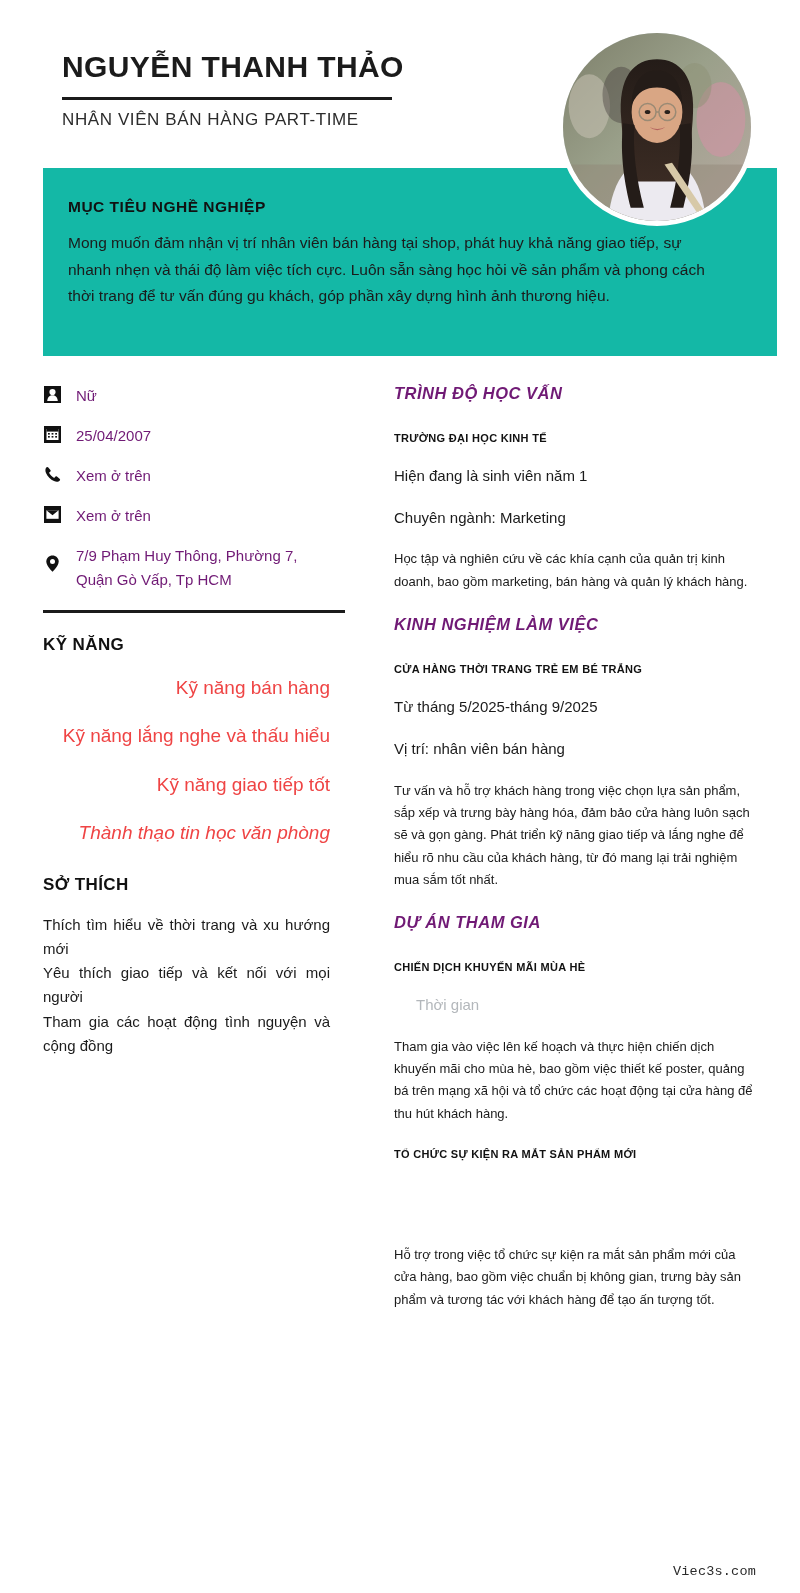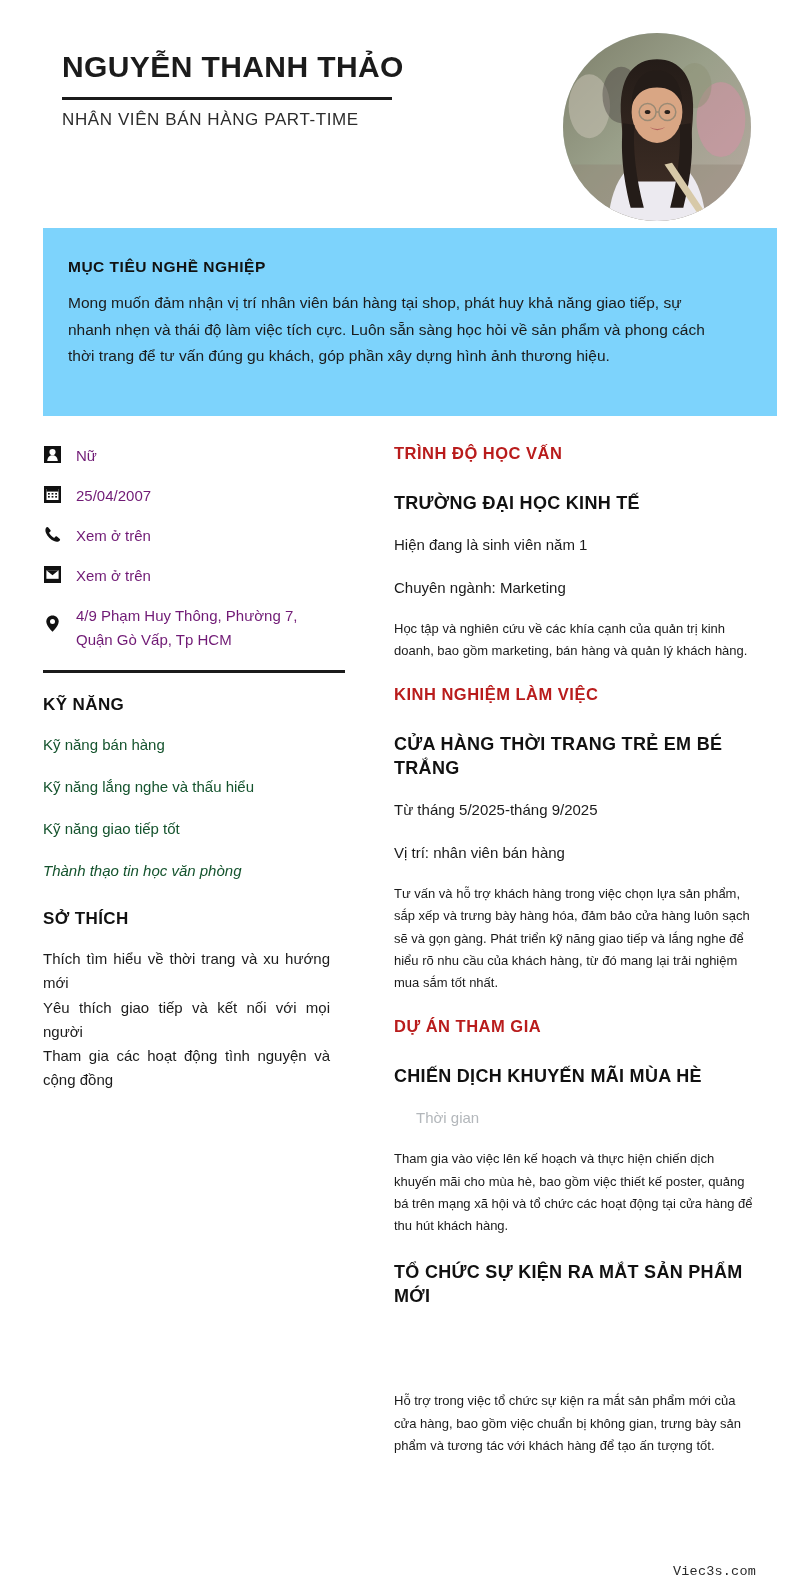--- a/index.html
+++ b/index.html
@@ -22,21 +22,21 @@
     position: relative;
     width: 800px;
     min-height: 1593px;
     padding-bottom: 10px;
   }
 
   
   .header {
     position: relative;
     padding: 50px 44px 0 62px;
-    height: 228px;
+    height: 168px;
   }
 
   .name {
     font-size: 30px;
     font-weight: bold;
     letter-spacing: 0.4px;
     line-height: 1.15;
     color: #1b1b1b;
     display: inline-block;
     padding-bottom: 12px;
@@ -68,21 +68,21 @@
     border: 5px solid #ffffff;
     background: #cfd6d8;
     z-index: 5;
   }
   .avatar svg { display: block; width: 100%; height: 100%; }
 
   
   .objective {
     position: relative;
     margin: 0 23px 0 43px;
-    background: #7dd3fc;
+    background: #14b8a6;
     padding: 30px 40px 30px 25px;
     min-height: 188px;
   }
 
   .objective-title {
     font-size: 15.5px;
     font-weight: bold;
     letter-spacing: 0.5px;
     margin-bottom: 14px;
     color: #111;
@@ -149,24 +149,25 @@
   
   .side-heading {
     font-size: 17px;
     font-weight: bold;
     letter-spacing: 0.4px;
     color: #111;
     margin-bottom: 18px;
   }
 
   .skill-item {
-    font-size: 15px;
+    font-size: 19px;
     line-height: 1.6;
-    color: #14532d;
+    color: #ef4444;
     margin-bottom: 18px;
+    text-align: right;
   }
   .skill-item:last-child { margin-bottom: 0; font-style: italic; }
 
   .hobby-block { margin-top: 12px; }
 
   .hobby-item {
     font-size: 15px;
     line-height: 1.62;
     color: #1b1b1b;
     text-align: justify;
@@ -174,28 +175,29 @@
     margin-bottom: 0;
   }
 
   .side-section { margin-top: 26px; }
 
   
   .main-heading {
     font-size: 16.5px;
     font-weight: bold;
     letter-spacing: 0.5px;
-    color: #b91c1c;
+    color: #701a75;
     margin-bottom: 28px;
+    font-style: italic;
   }
 
   .entry { margin-bottom: 6px; }
 
   .entry-title {
-    font-size: 18px;
+    font-size: 11px;
     font-weight: bold;
     letter-spacing: 0.3px;
     color: #111;
     margin-bottom: 18px;
     line-height: 1.35;
   }
 
   .entry-line {
     font-size: 15px;
     line-height: 1.62;
@@ -346,21 +348,21 @@
           <span class="contact-text">Xem ở trên</span>
         </div>
 
         <div class="contact-row addr">
           <span class="contact-icon">
             <svg viewBox="0 0 19 19">
                 <path d="M9.5 1.4 C6 1.4 3.3 4.1 3.3 7.5 C3.3 12 9.5 17.8 9.5 17.8 C9.5 17.8 15.7 12 15.7 7.5 C15.7 4.1 13 1.4 9.5 1.4 Z" fill="#111"></path>
                 <circle cx="9.5" cy="7.4" r="2.5" fill="#fff"></circle>
               </svg>
           </span>
-          <span class="contact-text">4/9 Phạm Huy Thông, Phường 7, Quận Gò Vấp, Tp HCM</span>
+          <span class="contact-text">7/9 Phạm Huy Thông, Phường 7, Quận Gò Vấp, Tp HCM</span>
         </div>
 
       </div>
 
       <div class="divider"></div>
 
       <div class="side-section" style="margin-top:0">
         <div class="side-heading">KỸ NĂNG</div>
         <div class="skill-item">Kỹ năng bán hàng</div>
         <div class="skill-item">Kỹ năng lắng nghe và thấu hiểu</div>

